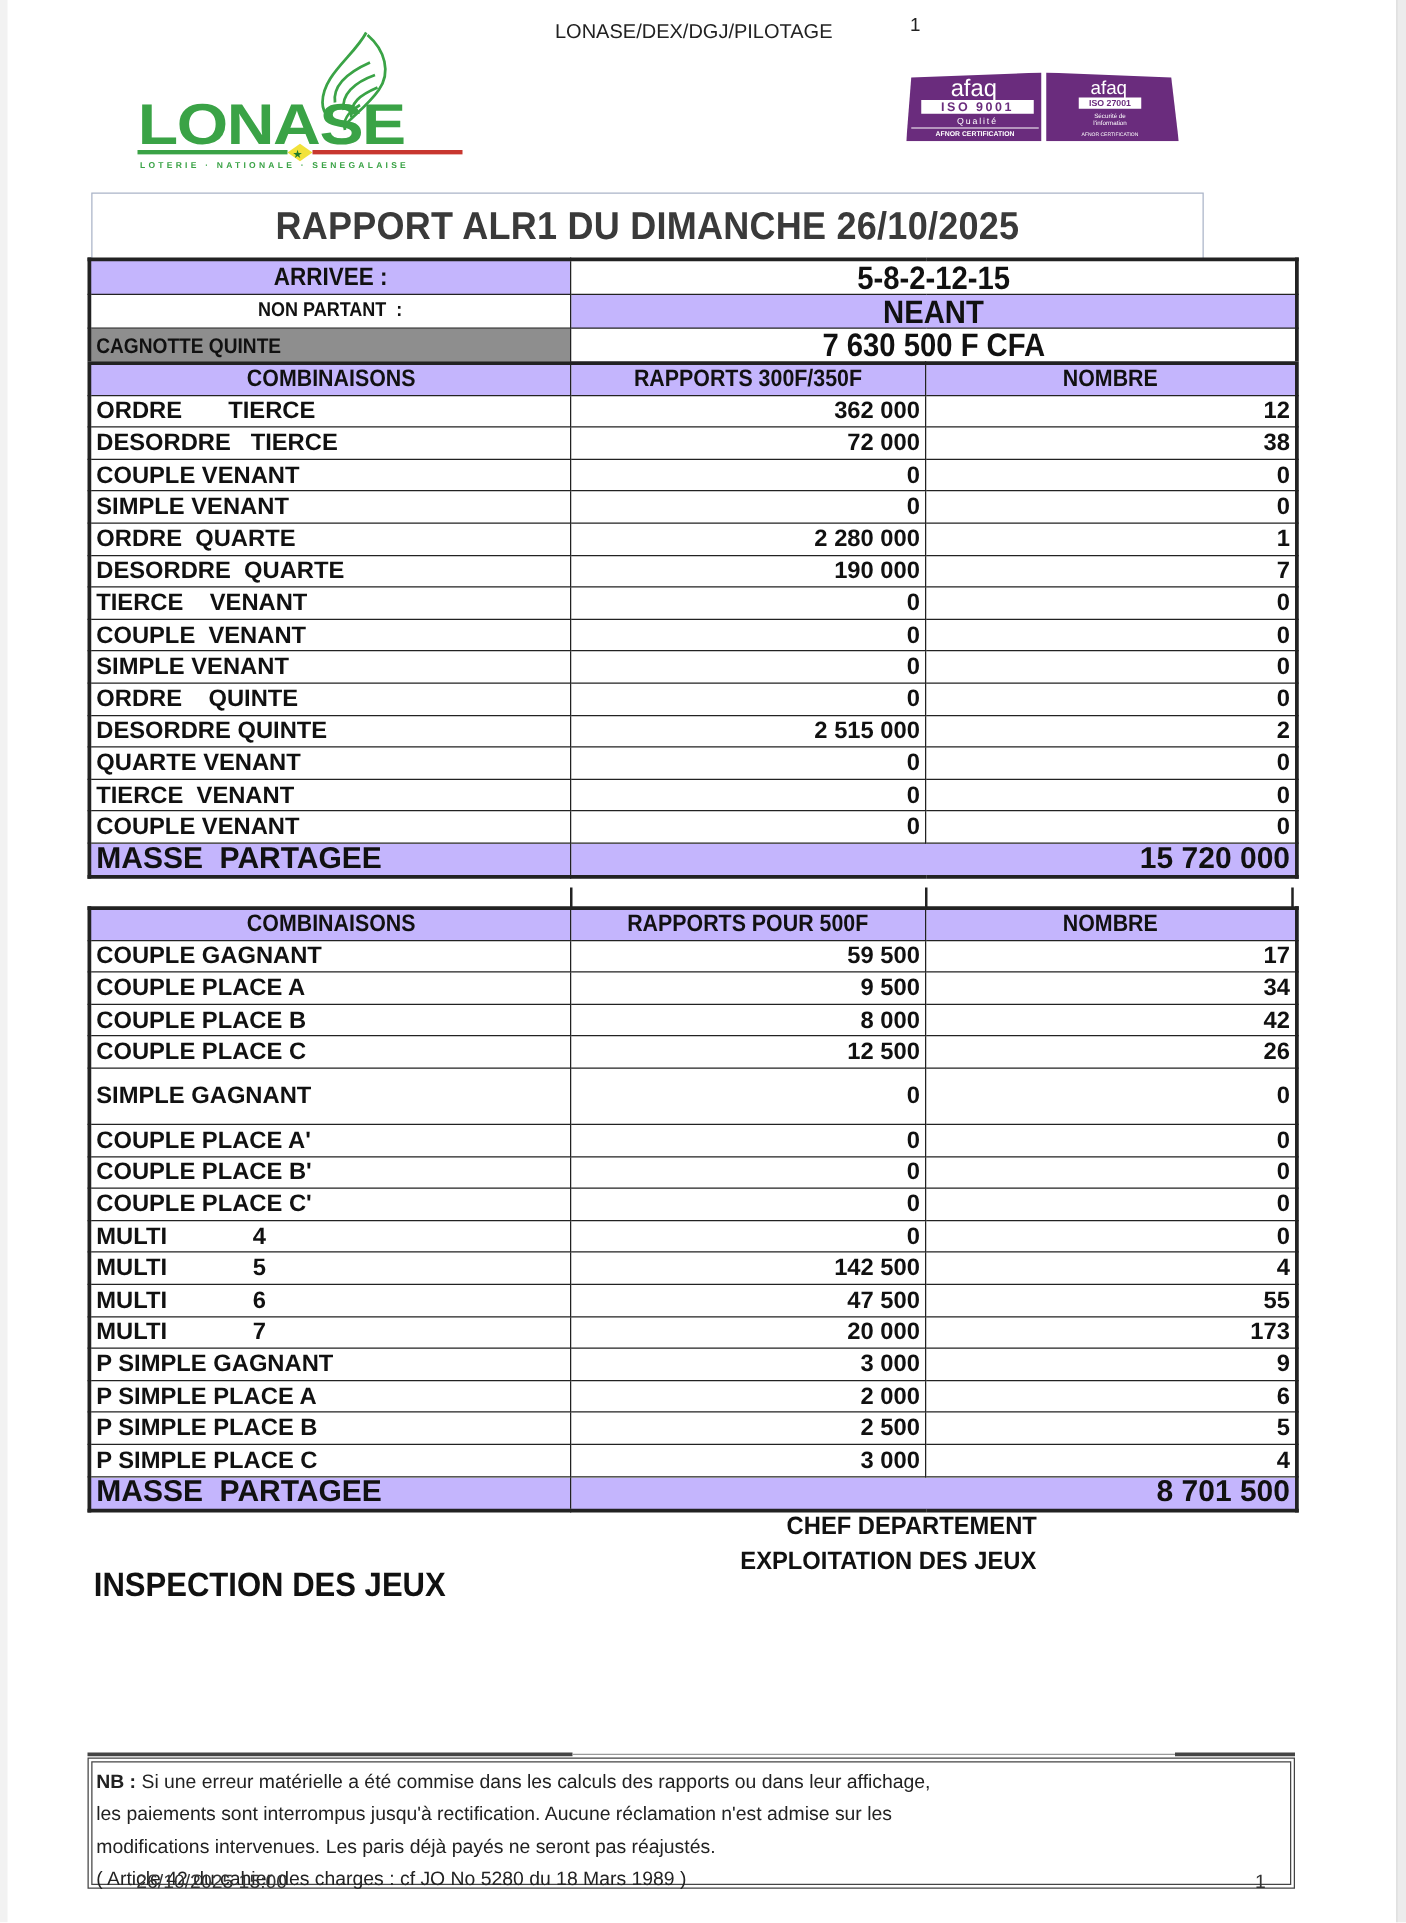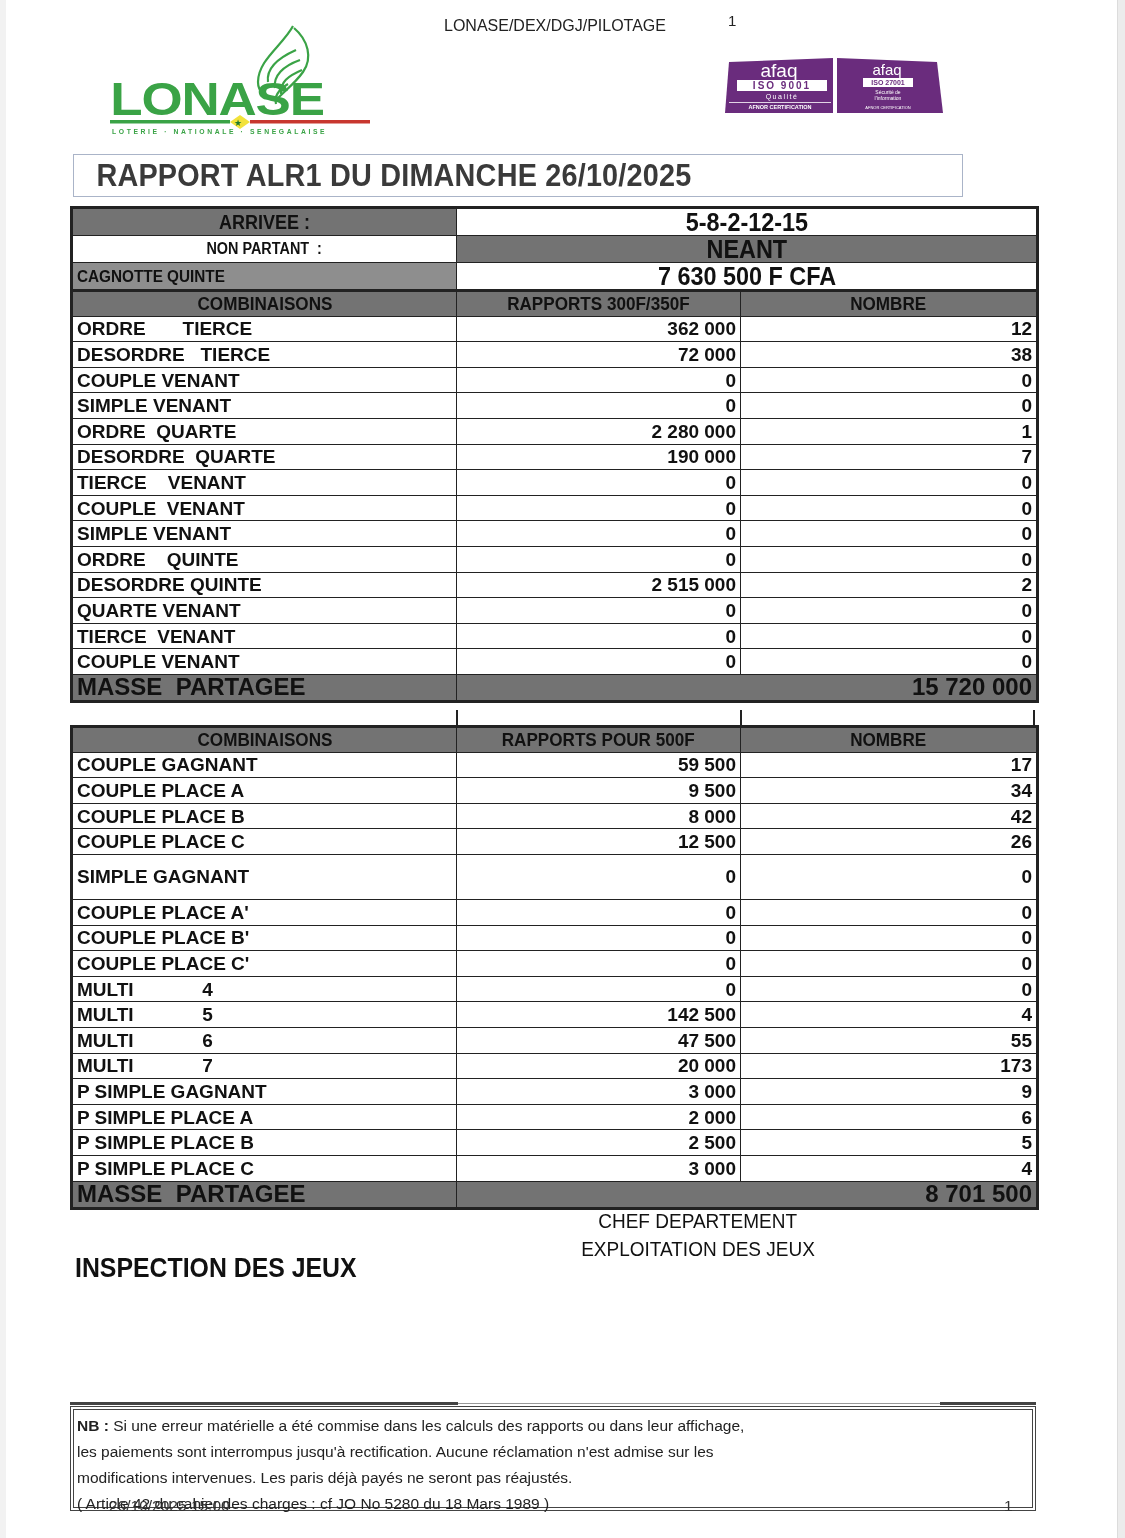--- a/index.html
+++ b/index.html
@@ -7,42 +7,42 @@
   body { position: relative; font-family: "Liberation Sans", sans-serif; color: #111; }
   .right-gutter { position: absolute; left: 1117px; top: 0; width: 8px; height: 1538px; background: #ececec; border-left: 1px solid #dcdcdc; }
   .left-gutter { position: absolute; left: 0; top: 0; width: 6px; height: 1538px; background: #f2f2f2; }
 
   .header-code { position: absolute; left: 444px; top: 17px; font-size: 16px; color: #222; }
   .page-num-top { position: absolute; left: 728px; top: 12px; font-size: 15px; color: #222; }
 
   .logo { position: absolute; left: 108px; top: 20px; width: 270px; height: 118px; }
   .afaq { position: absolute; left: 725px; top: 58px; width: 218px; height: 55px; }
 
-  .title-box { position: absolute; left: 73px; top: 154px; width: 890px; height: 43px; border: 1px solid #aab4c8; display: flex; align-items: center; }
+  .title-box { position: absolute; left: 73px; top: 154px; width: 890px; height: 54px; border: 1px solid #aab4c8; display: flex; align-items: center; justify-content: center; }
   .title-box span { font-size: 31px; font-weight: bold; color: #3a3a3a; letter-spacing: 0.2px; transform: scaleX(0.93); display: inline-block; }
 
   table { border-collapse: collapse; position: absolute; left: 70px; width: 966px; table-layout: fixed; }
   td { border: 1.5px solid #222; font-weight: bold; font-size: 19px; line-height: 1; padding: 0 4px; height: 25.6px; white-space: pre; overflow: hidden; }
-  .gray { background: #737373; margin-left: 24px; }
+  .gray { background: #c4b5fd; margin-left: 24px; }
   .dgray { background: #8e8e8e; margin-top: 28px; }
   .c { text-align: center; }
   .r { text-align: right; }
   .lbl { text-align: left; padding-left: 4px; }
   .cond { display: inline-block; transform: scaleX(0.9); transform-origin: center; }
   .condl { display: inline-block; transform: scaleX(0.9); transform-origin: left; }
 
   #top-table { top: 206px; border: 3px solid #222; }
   #top-table td.big { font-size: 26px; }
   #top-table td.mid { font-size: 20px; }
 
   .masse td { font-size: 24px; height: 27px; }
 
   #second-table { top: 725px; border: 3px solid #222; }
 
-  .sig-chef { position: absolute; left: 560px; top: 1207px; width: 275px; text-align: center; font-size: 20px; font-weight: normal; line-height: 28px; }
+  .sig-chef { position: absolute; left: 560px; top: 1207px; width: 275px; text-align: right; font-size: 20px; font-weight: bold; line-height: 28px; }
   .sig-chef span { display: inline-block; transform: scaleX(0.95); }
   .sig-insp { position: absolute; left: 75px; top: 1253px; font-size: 27px; font-weight: bold; }
   .sig-insp span { display: inline-block; transform: scaleX(0.92); transform-origin: left; }
 
   .nb-topline1 { position: absolute; left: 70px; top: 1402px; width: 388px; height: 3px; background: #444; }
   .nb-topline2 { position: absolute; left: 458px; top: 1403px; width: 482px; height: 1px; background: #999; }
   .nb-topline3 { position: absolute; left: 940px; top: 1402px; width: 96px; height: 3px; background: #444; }
   .nb-box { position: absolute; left: 70px; top: 1406px; width: 966px; height: 105px; border: 4px double #444; padding: 3px 3px; }
   .nb-line { font-size: 15.5px; line-height: 26px; color: #222; white-space: nowrap; }
   .nb-line span.nb { font-weight: bold; }

